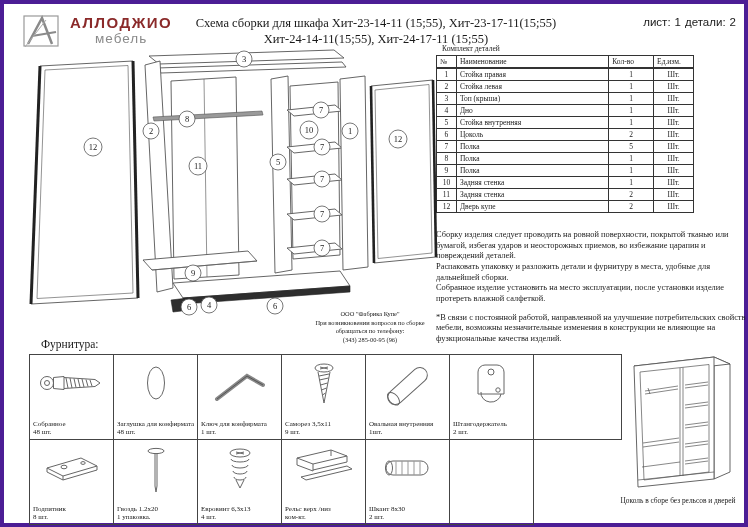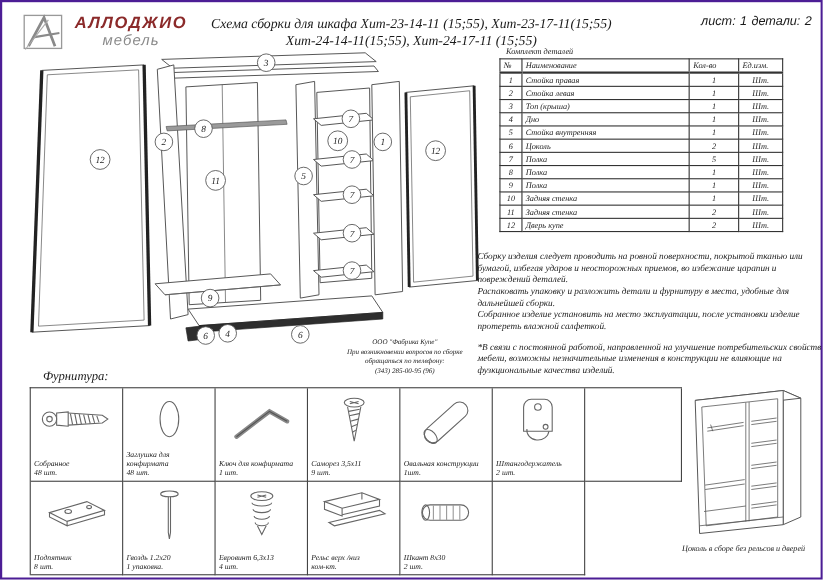--- a/index.html
+++ b/index.html
@@ -1,31 +1,31 @@
 <!DOCTYPE html>
 <html><head>
 <meta charset="utf-8">
 <style>
   * { box-sizing: border-box; margin: 0; padding: 0; }
   html,body { width: 748px; height: 527px; }
   body { background:#fff; font-family:"Liberation Serif", serif; color:#1a1a1a; position:relative; overflow:hidden; }
-  .page { position:absolute; inset:0; border:2px solid #4c1d95; background:#fff;font-style:italic; }
+  .page { position:absolute; inset:0; border:4px solid #4c1d95; background:#fff; }
 
   
   .logo { position:absolute; left:18px; top:10px; display:flex; gap:8px; align-items:flex-start; }
   .logo-text { display:flex; flex-direction:column; align-items:center; font-family:"Liberation Sans", sans-serif; }
   .brand { color:#8b2a2a; font-weight:bold; font-size:15px; letter-spacing:1.5px; }
   .brand-sub { color:#8a8a8a; font-size:13.5px; letter-spacing:1px; margin-top:0px; }
   .title { position:absolute; left:172px; top:11px; width:400px; text-align:center; font-size:12.5px; line-height:1.3; }
   .sheetinfo { position:absolute; right:8px; top:12px; font-family:"Liberation Sans", sans-serif; font-size:11.5px; }
   .sheetinfo span { margin-left:4px; }
   .sheets-group { margin-left:18px; }
 
   
-  .parts { position:absolute; left:432px; top:40px; width:258px;padding-left:20px; }
+  .parts { position:absolute; left:432px; top:40px; width:258px; }
   .parts-title { font-size:7.5px; margin:0 0 2px 6px; }
   table.pt { border-collapse:collapse; width:258px; font-size:7.5px; }
   table.pt th, table.pt td { border:1px solid #333; padding:1px 3px; height:11.8px; font-weight:normal; }
   table.pt th { text-align:left; border-bottom:2px solid #333; }
   .c-num { width:20px; text-align:center; }
   .c-name { width:153px; }
   .c-qty { width:45px; text-align:center; }
   .c-unit { width:40px; text-align:center; }
   td.c-qty, td.c-unit, th.c-qty, th.c-unit { text-align:center; }
 
@@ -382,21 +382,21 @@
     <div class="hw-cell">
       <div class="hw-icon">
         <svg width="70" height="52" viewBox="0 0 70 52">
             <g transform="rotate(-42 35 26)">
               <rect x="10" y="19" width="48" height="15" rx="7.5"></rect>
               <ellipse cx="15" cy="26.5" rx="4.5" ry="7.5"></ellipse>
             </g>
           </svg>
       </div>
       <div class="hw-label">
-          <div>Овальная конструкции</div>
+          <div>Овальная внутренняя</div>
           <div>1шт.</div>
         </div>
     </div>
 
     <div class="hw-cell">
       <div class="hw-icon">
         <svg width="70" height="52" viewBox="0 0 70 52">
             <path d="M28,6 h12 a7,7 0 0 1 7,7 v22 h-26 v-22 a7,7 0 0 1 7,-7 Z"></path>
             <circle cx="34" cy="13" r="3"></circle>
             <path d="M24,33 a10,9 0 0 0 20,2"></path>

